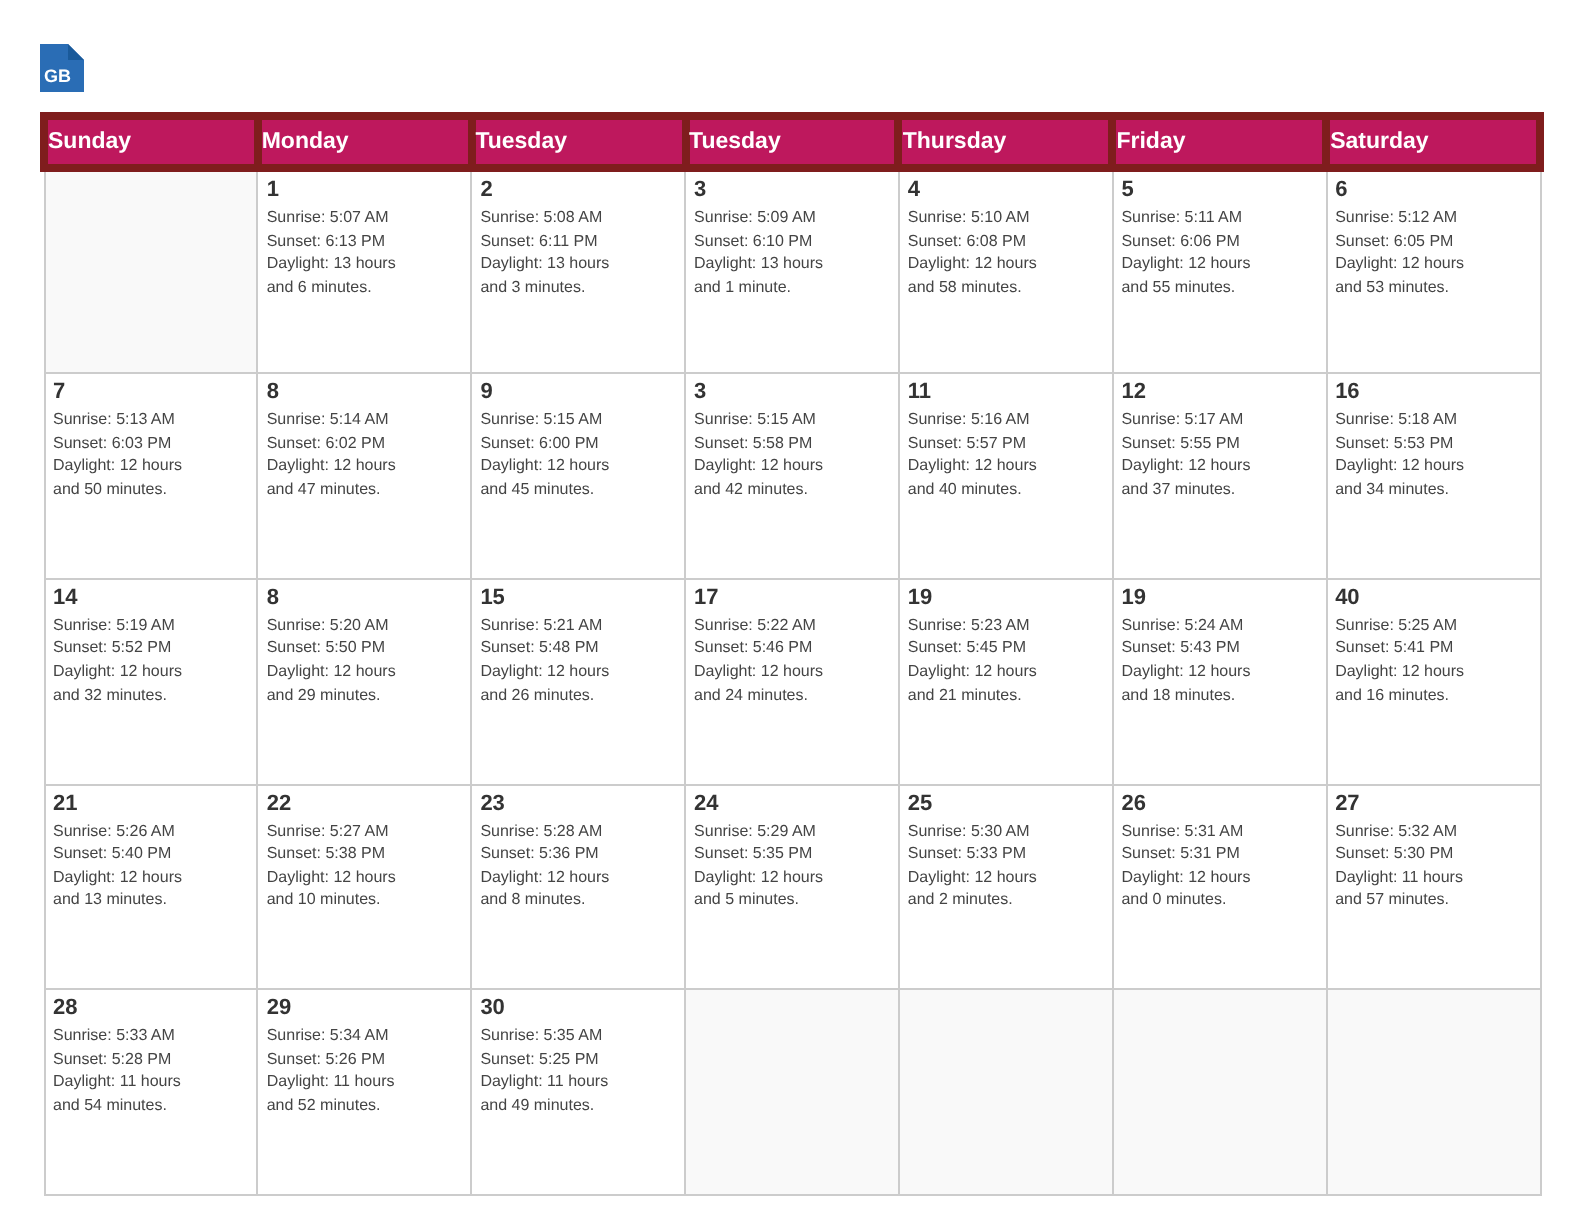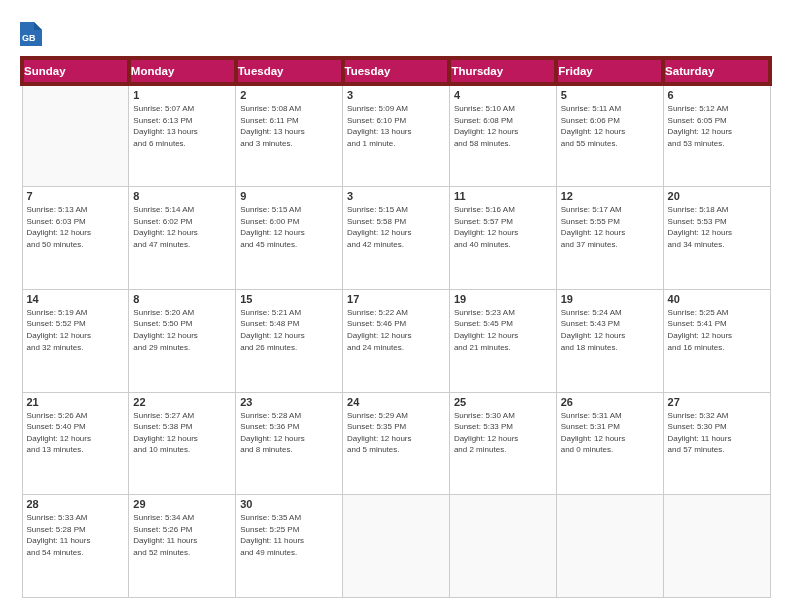--- a/index.html
+++ b/index.html
@@ -178,21 +178,21 @@
           </td>
           <td>
             <span class="day-number">11</span>
             <div class="day-info">Sunrise: 5:16 AM<br>Sunset: 5:57 PM<br>Daylight: 12 hours<br>and 40 minutes.</div>
           </td>
           <td>
             <span class="day-number">12</span>
             <div class="day-info">Sunrise: 5:17 AM<br>Sunset: 5:55 PM<br>Daylight: 12 hours<br>and 37 minutes.</div>
           </td>
           <td>
-            <span class="day-number">20</span>
+            <span class="day-number">16</span>
             <div class="day-info">Sunrise: 5:18 AM<br>Sunset: 5:53 PM<br>Daylight: 12 hours<br>and 34 minutes.</div>
           </td>
         </tr>
         <tr>
           <td>
             <span class="day-number">14</span>
             <div class="day-info">Sunrise: 5:19 AM<br>Sunset: 5:52 PM<br>Daylight: 12 hours<br>and 32 minutes.</div>
           </td>
           <td>
             <span class="day-number">8</span>

